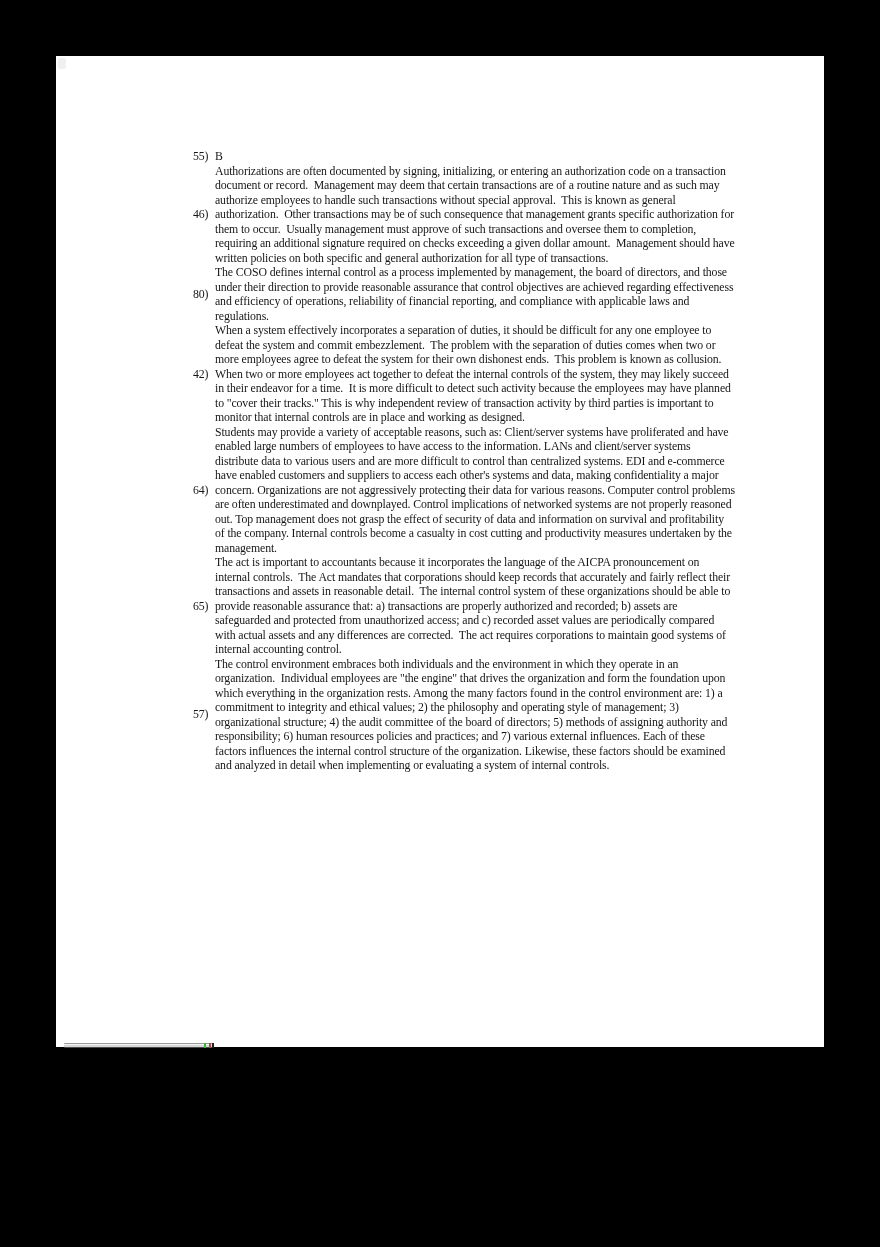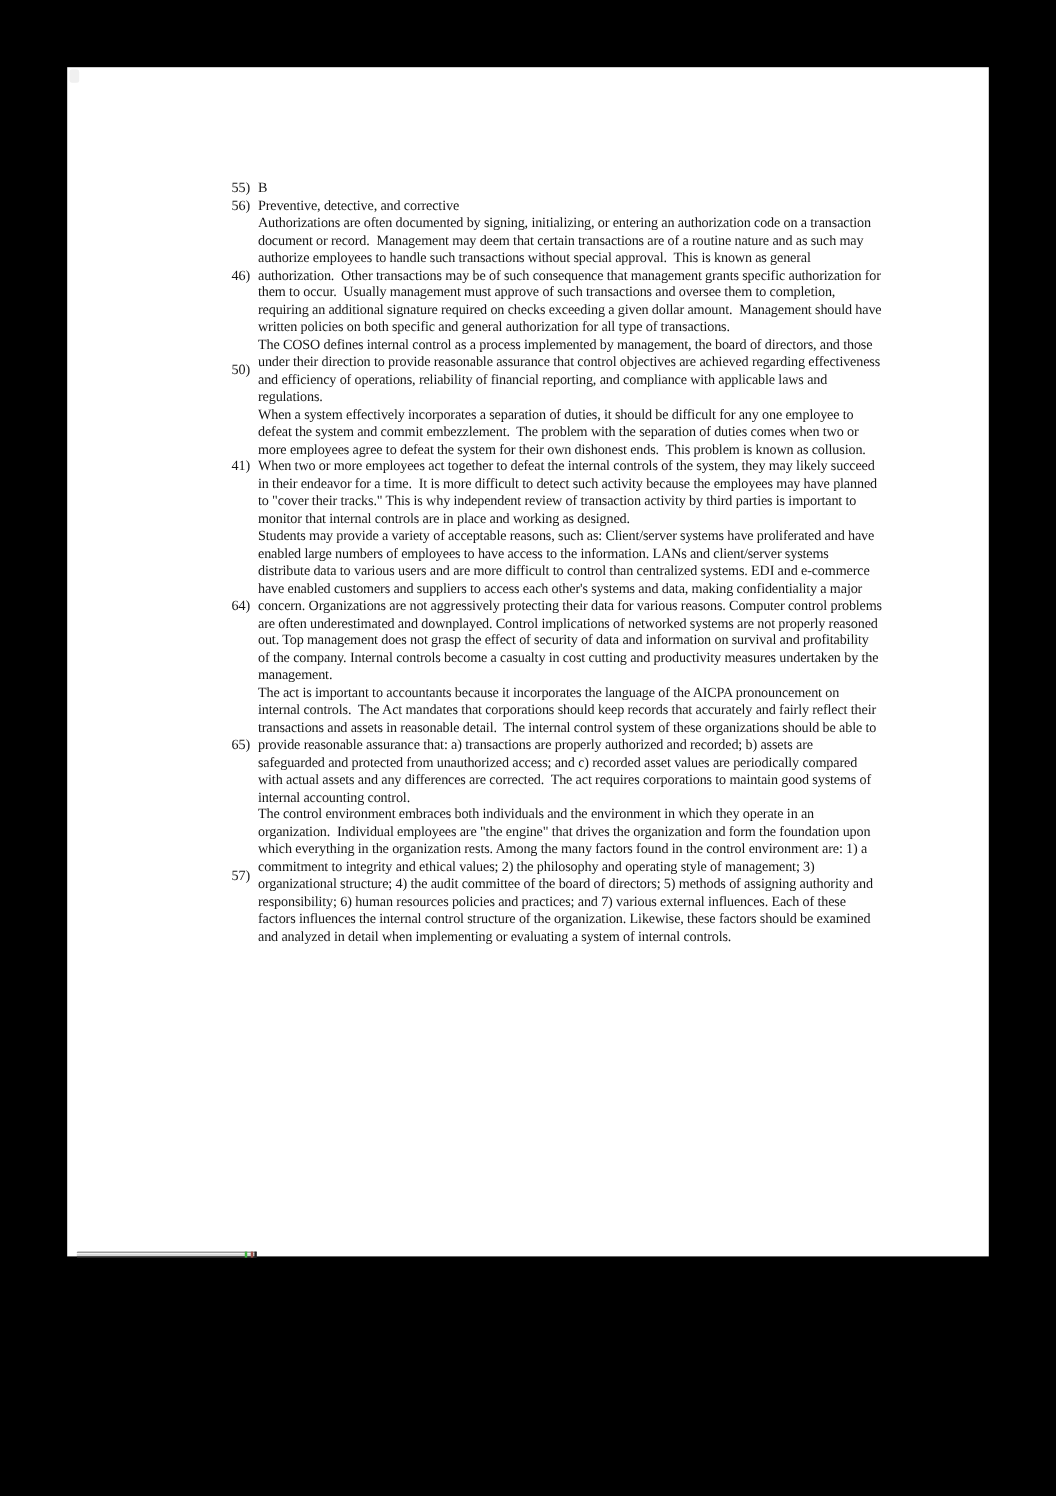--- a/index.html
+++ b/index.html
@@ -95,40 +95,36 @@
 <div class="viewer-canvas">
 
   <div class="document-page" style="background: rgb(255, 255, 255);">
     <div class="corner-speck"></div>
     <ol class="answers" id="answer-list" style="color: rgb(22, 22, 22);">
   <li class="answer-item">
     <span class="answer-num">55)</span>
     <span class="answer-text">B</span>
   </li>
 
-  <li class="answer-item">
-    <span class="answer-num">56)</span>
-    <span class="answer-text">Preventive, detective, and corrective</span>
-  </li>
 
 
   <li class="answer-item">
     <span class="answer-num">46)</span>
     <span class="answer-text">Authorizations are often documented by signing, initializing, or entering an authorization code on a transaction document or record.  Management may deem that certain transactions are of a routine nature and as such may authorize employees to handle such transactions without special approval.  This is known as general authorization.  Other transactions may be of such consequence that management grants specific authorization for them to occur.  Usually management must approve of such transactions and oversee them to completion, requiring an additional signature required on checks exceeding a given dollar amount.  Management should have written policies on both specific and general authorization for all type of transactions.</span>
   </li>
 
 
   <li class="answer-item">
-    <span class="answer-num">50)</span>
+    <span class="answer-num">80)</span>
     <span class="answer-text">The COSO defines internal control as a process implemented by management, the board of directors, and those under their direction to provide reasonable assurance that control objectives are achieved regarding effectiveness and efficiency of operations, reliability of financial reporting, and compliance with applicable laws and regulations.</span>
   </li>
 
 
   <li class="answer-item">
-    <span class="answer-num">41)</span>
+    <span class="answer-num">42)</span>
     <span class="answer-text">When a system effectively incorporates a separation of duties, it should be difficult for any one employee to defeat the system and commit embezzlement.  The problem with the separation of duties comes when two or more employees agree to defeat the system for their own dishonest ends.  This problem is known as collusion.  When two or more employees act together to defeat the internal controls of the system, they may likely succeed in their endeavor for a time.  It is more difficult to detect such activity because the employees may have planned to "cover their tracks." This is why independent review of transaction activity by third parties is important to monitor that internal controls are in place and working as designed.</span>
   </li>
 
 
   <li class="answer-item">
     <span class="answer-num">64)</span>
     <span class="answer-text">Students may provide a variety of acceptable reasons, such as: Client/server systems have proliferated and have enabled large numbers of employees to have access to the information. LANs and client/server systems distribute data to various users and are more difficult to control than centralized systems. EDI and e-commerce have enabled customers and suppliers to access each other's systems and data, making confidentiality a major concern. Organizations are not aggressively protecting their data for various reasons. Computer control problems are often underestimated and downplayed. Control implications of networked systems are not properly reasoned out. Top management does not grasp the effect of security of data and information on survival and profitability of the company. Internal controls become a casualty in cost cutting and productivity measures undertaken by the management.</span>
   </li>
 
   <li class="answer-item">

